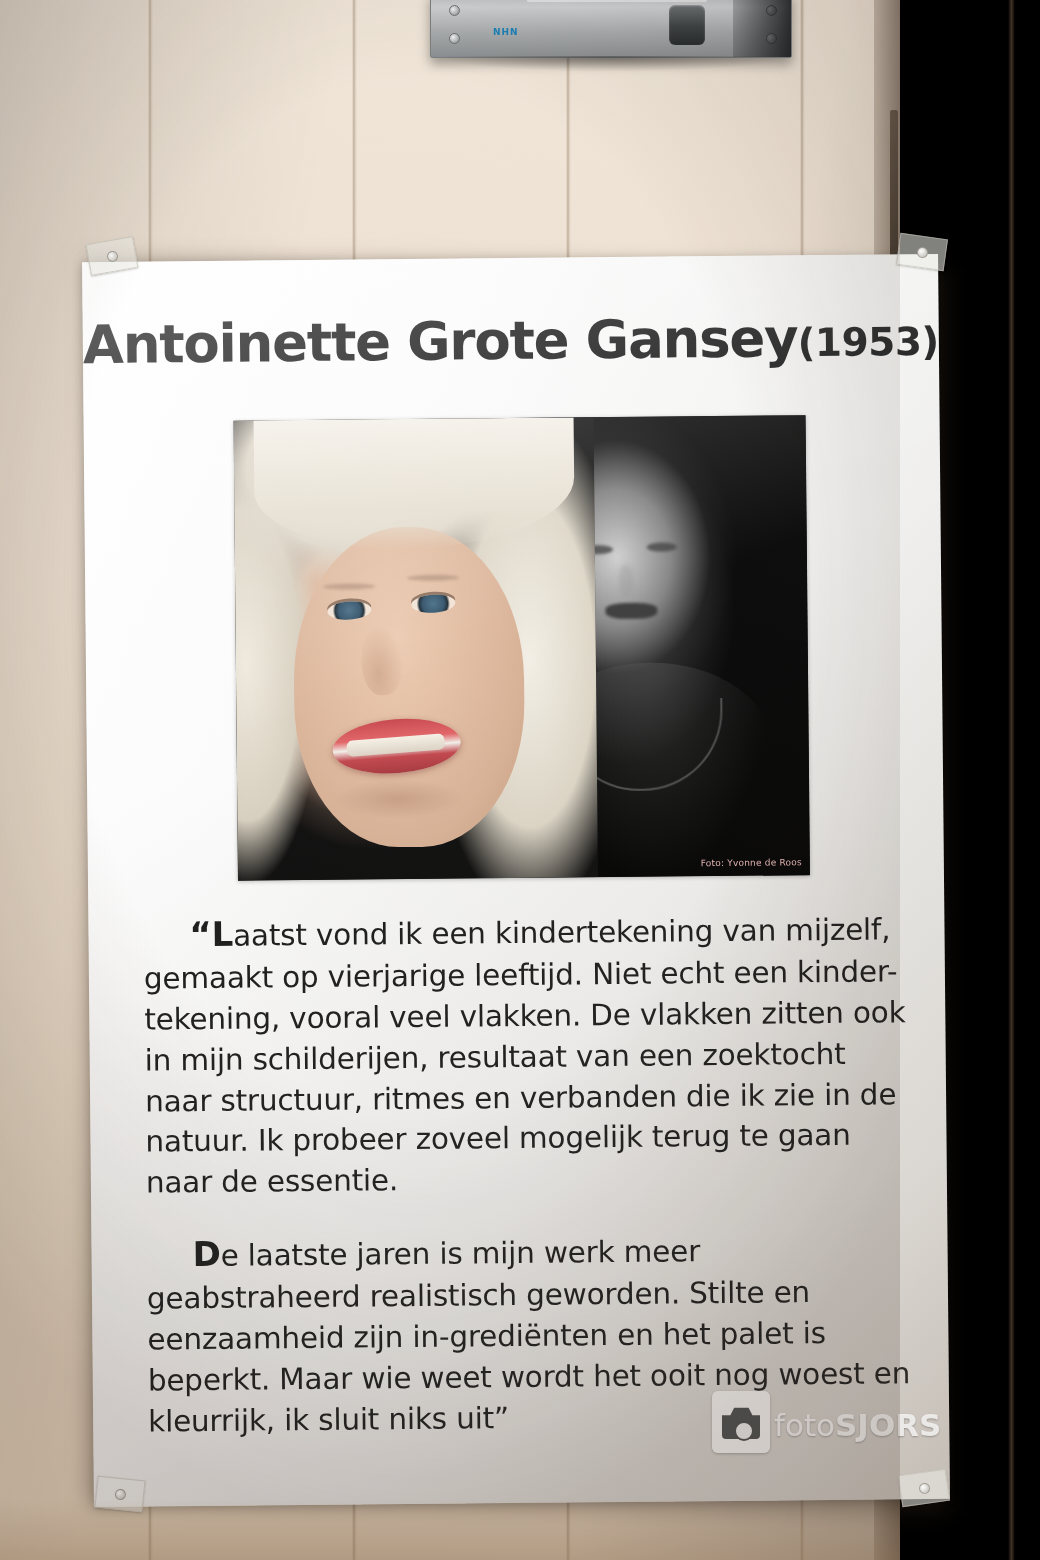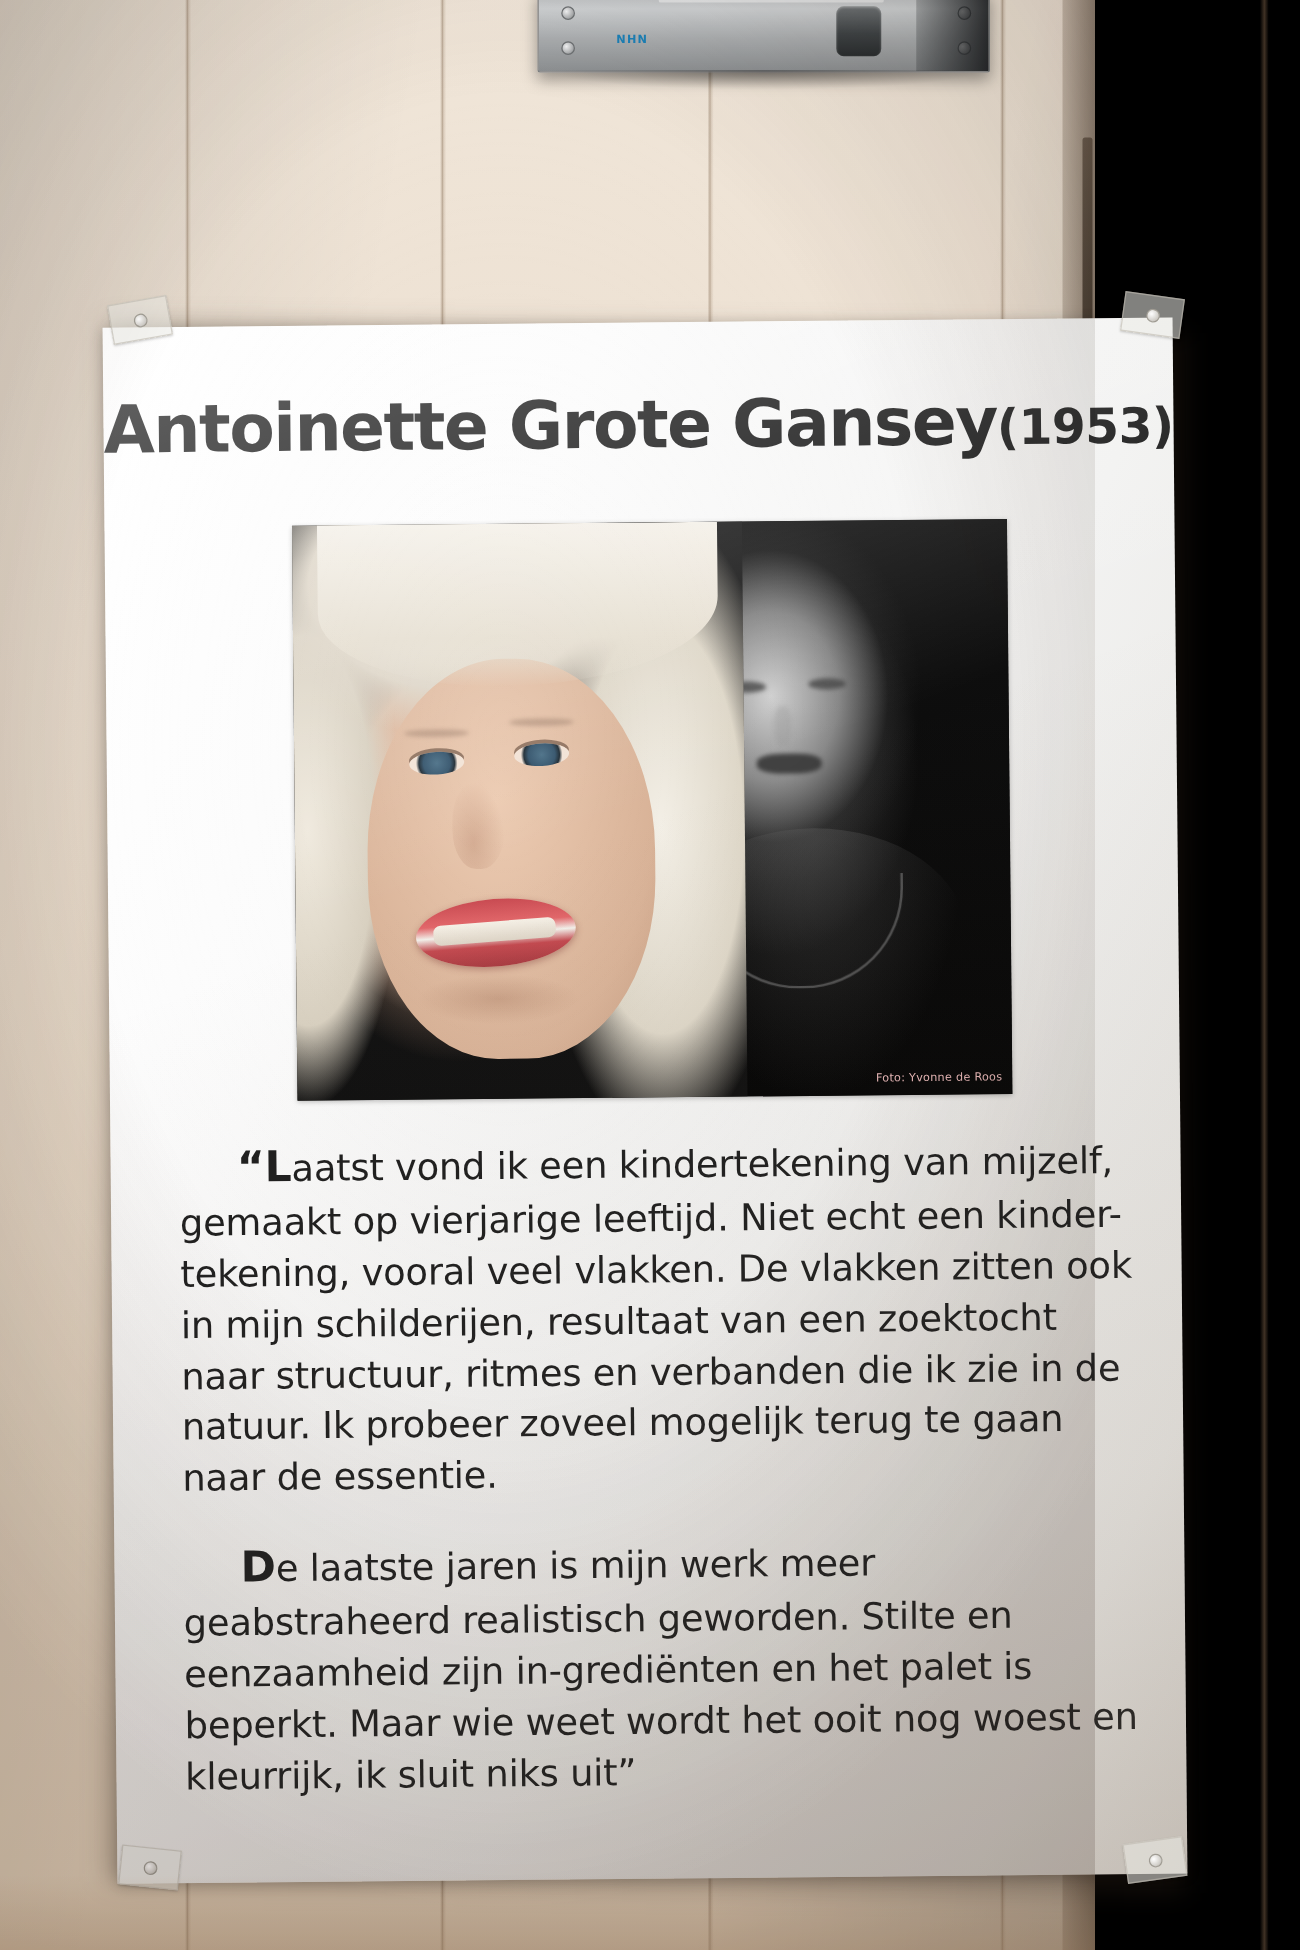--- a/index.html
+++ b/index.html
@@ -15,20 +15,21 @@
   }
 
   
   #scene {
     position: relative;
     width: 876px;
     height: 1560px;
     background:
       linear-gradient(100deg, rgba(0,0,0,0.10) 0%, rgba(0,0,0,0.0) 30%, rgba(0,0,0,0.0) 72%, rgba(0,0,0,0.18) 100%),
       linear-gradient(185deg, #f0e6d9 0%, #ecdfd0 35%, #e7d8c6 65%, #dfcdb6 100%);
+    padding-left: 24px;
   }
 
   
   #vignette {
     position: absolute;
     inset: 0;
     pointer-events: none;
     background: radial-gradient(ellipse 70% 60% at 46% 38%, rgba(255,255,255,0.20) 0%, rgba(255,255,255,0.0) 55%, rgba(60,40,25,0.20) 100%);
     mix-blend-mode: multiply;
     opacity: 0.85;
@@ -490,16 +491,20 @@
   <div class="tape tr">
       <div class="pin"></div>
     </div>
   <div class="tape bl">
       <div class="pin"></div>
     </div>
   <div class="tape br">
       <div class="pin"></div>
     </div>
 
+  <div id="watermark">
+    <div class="wm-mark"></div>
+    <div class="wm-text"><span class="light">foto</span><span>SJORS</span></div>
+  </div>
 
   <div id="floor"></div>
   <div id="vignette"></div>
 </div>
 
 </body></html>

